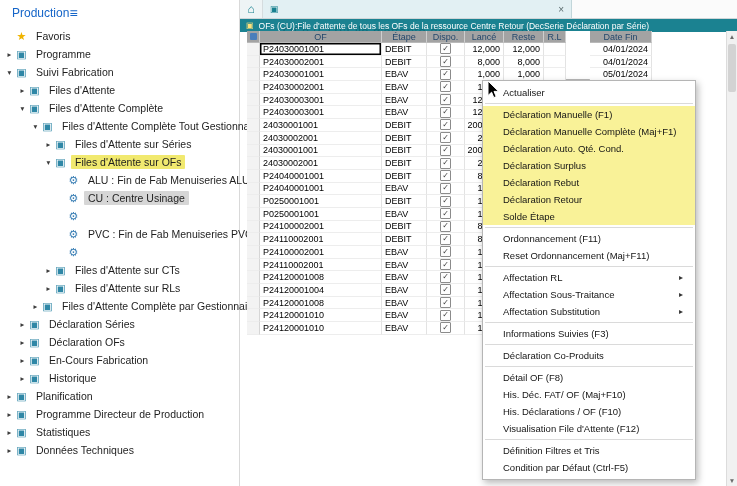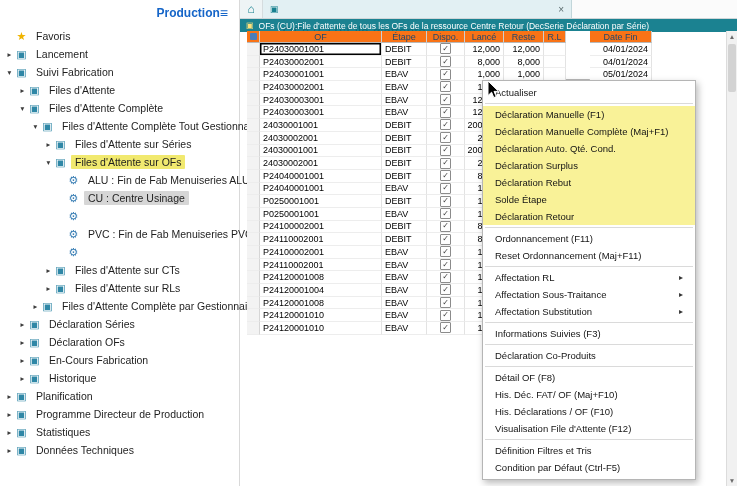--- a/index.html
+++ b/index.html
@@ -3,21 +3,21 @@
 <meta charset="utf-8">
 <style>
   html,body{margin:0;padding:0;}
   body{
     width:737px;height:486px;position:relative;overflow:hidden;
     background:#ffffff;font-family:"Liberation Sans",sans-serif;
     -webkit-font-smoothing:antialiased;cursor:default;
   }
   
   .sidebar{position:absolute;left:0;top:0;width:240px;height:486px;background:#fff;border-right:1px solid #d9d9d9;box-sizing:border-box;}
-  .sidebar-header{display:flex;justify-content:flex-end;align-items:center;padding:6px 11px 5px 12px;font-weight:bold;}
+  .sidebar-header{display:flex;justify-content:flex-start;align-items:center;padding:6px 26px 5px 12px;}
   .sidebar-title{color:#1565c8;font-size:12px;}
   .hamburger{color:#1565c8;font-size:14px;line-height:12px;}
   .tree{margin-top:2px;}
   .tree-item{display:flex;align-items:center;height:18px;font-size:10.5px;color:#1e1e1e;white-space:nowrap;}
   .tree-arrow{width:11px;flex:none;font-size:7.5px;color:#3c3c3c;text-align:center;}
   .tree-icon{width:13px;height:13px;margin-right:4px;flex:none;display:flex;align-items:center;justify-content:center;font-size:11px;line-height:13px;}
   .tree-label{padding:1px 4px;border-radius:1px;}
   .tree-item.hl .tree-label{background:#f1e96f;}
   .tree-item.sel .tree-label{background:#d6d6d6;}
   
@@ -29,42 +29,42 @@
   .tab-label{color:#0d6b7a;font-size:14px;white-space:nowrap;margin-top:46px;}
   .tab-close{color:#5a6b6e;font-size:10px;margin-left:3px;}
   .titlebar{height:13px;background:#1b8291;color:#fff;display:flex;align-items:center;gap:5px;padding:0 6px;}
   .titlebar-icon{color:#ffe27a;font-size:8px;}
   .titlebar-text{font-size:8.5px;white-space:nowrap;overflow:hidden;}
   
   .grid{position:absolute;left:7px;top:31px;}
   .grid-row{display:flex;height:12.7px;background:#fff;}
   .grid-row.header{height:12px;}
   .cell{box-sizing:border-box;border-right:1px solid #e3e3e3;border-bottom:1px solid #ededed;font-size:9px;display:flex;align-items:center;padding:0 3px;color:#000;overflow:hidden;white-space:nowrap;}
-  .header .cell{background:#f97316;border-right:1px solid #cfcfcf;border-bottom:1px solid #b9b9b9;color:#24476b;justify-content:center;padding:0 2px;}
+  .header .cell{background:#a3a3a3;border-right:1px solid #cfcfcf;border-bottom:1px solid #b9b9b9;color:#24476b;justify-content:center;padding:0 2px;}
   .c0{width:13px;background:#f3f3f3;border-right:1px solid #d6d6d6;}
   .c1{width:122px;}
   .c2{width:45px;}
   .c3{width:38px;justify-content:center;}
   .c4{width:39px;}
   .c5{width:40px;}
   .c6{width:22px;}
   .c7{width:24px;margin-top:48px;}
   .c8{width:62px;}
   .num{justify-content:flex-end;}
   .focus{box-shadow:inset 0 0 0 1.5px #000;}
   .cb{width:9px;height:9px;border:1px solid #8b8b8b;background:#fdfdfd;display:flex;align-items:center;justify-content:center;font-size:8px;line-height:8px;color:#3c3c3c;border-radius:1px;}
   .selhdr{width:7px;height:7px;background:#4a7ebb;border-radius:1px;}
   
   .vscroll{position:absolute;right:0;top:31px;bottom:0;width:11px;background:#f1f1f1;border-left:1px solid #dcdcdc;display:flex;flex-direction:column;align-items:center;box-sizing:border-box;}
   .scroll-arrow{font-size:6.5px;color:#6b6b6b;padding:2px 0;}
   .scroll-track{flex:1;width:100%;position:relative;}
   .scroll-thumb{position:absolute;top:2px;left:1px;right:1px;height:48px;background:#d3d3d3;border-radius:2px;}
   
   .context-menu{position:absolute;left:482px;top:80px;min-width:212px;width:max-content;background:#ffffff;border:1px solid #b5b5b5;box-shadow:2px 3px 7px rgba(0,0,0,0.28);padding:3px 0;z-index:10;}
-  .menu-item{display:flex;align-items:center;justify-content:space-between;font-size:9.5px;color:#141414;padding:3px 12px 3px 12px;white-space:nowrap;line-height:11px;}
+  .menu-item{display:flex;align-items:center;justify-content:space-between;font-size:9.5px;color:#141414;padding:3px 12px 3px 20px;white-space:nowrap;line-height:11px;}
   .menu-item.hl{background:#f9f298;}
   .submenu-arrow{font-size:8px;color:#333;margin-left:34px;}
   .menu-sep{height:1px;background:#dadada;margin:2px 2px;}
   
   .cursor{position:absolute;left:487px;top:80px;z-index:20;pointer-events:none;}
 </style>
 </head>
 <body>
 
 <div class="sidebar">
@@ -74,21 +74,21 @@
   </div>
   <div class="tree" id="tree">
       <div class="tree-item" style="padding-left: 4px;">
         <span class="tree-arrow"></span>
         <span class="tree-icon" style="color: rgb(240, 180, 0);">★</span>
         <span class="tree-label">Favoris</span>
       </div>
       <div class="tree-item" style="padding-left: 4px;">
         <span class="tree-arrow">▸</span>
         <span class="tree-icon" style="color: rgb(47, 135, 166);">▣</span>
-        <span class="tree-label">Lancement</span>
+        <span class="tree-label">Programme</span>
       </div>
       <div class="tree-item" style="padding-left: 4px;">
         <span class="tree-arrow">▾</span>
         <span class="tree-icon" style="color: rgb(47, 135, 166);">▣</span>
         <span class="tree-label">Suivi Fabrication</span>
       </div>
       <div class="tree-item" style="padding-left: 17px;">
         <span class="tree-arrow">▸</span>
         <span class="tree-icon" style="color: rgb(47, 135, 166);">▣</span>
         <span class="tree-label">Files d'Attente</span>
@@ -548,24 +548,24 @@
     <div class="menu-item hl">
       <span>Déclaration Auto. Qté. Cond.</span>
     </div>
     <div class="menu-item hl">
       <span>Déclaration Surplus</span>
     </div>
     <div class="menu-item hl">
       <span>Déclaration Rebut</span>
     </div>
     <div class="menu-item hl">
+      <span>Déclaration Retour</span>
+    </div>
+    <div class="menu-item hl">
       <span>Solde Étape</span>
-    </div>
-    <div class="menu-item hl">
-      <span>Déclaration Retour</span>
     </div>
     <div class="menu-sep"></div>
     <div class="menu-item">
       <span>Ordonnancement (F11)</span>
     </div>
     <div class="menu-item">
       <span>Reset Ordonnancement (Maj+F11)</span>
     </div>
     <div class="menu-sep"></div>
     <div class="menu-item">

